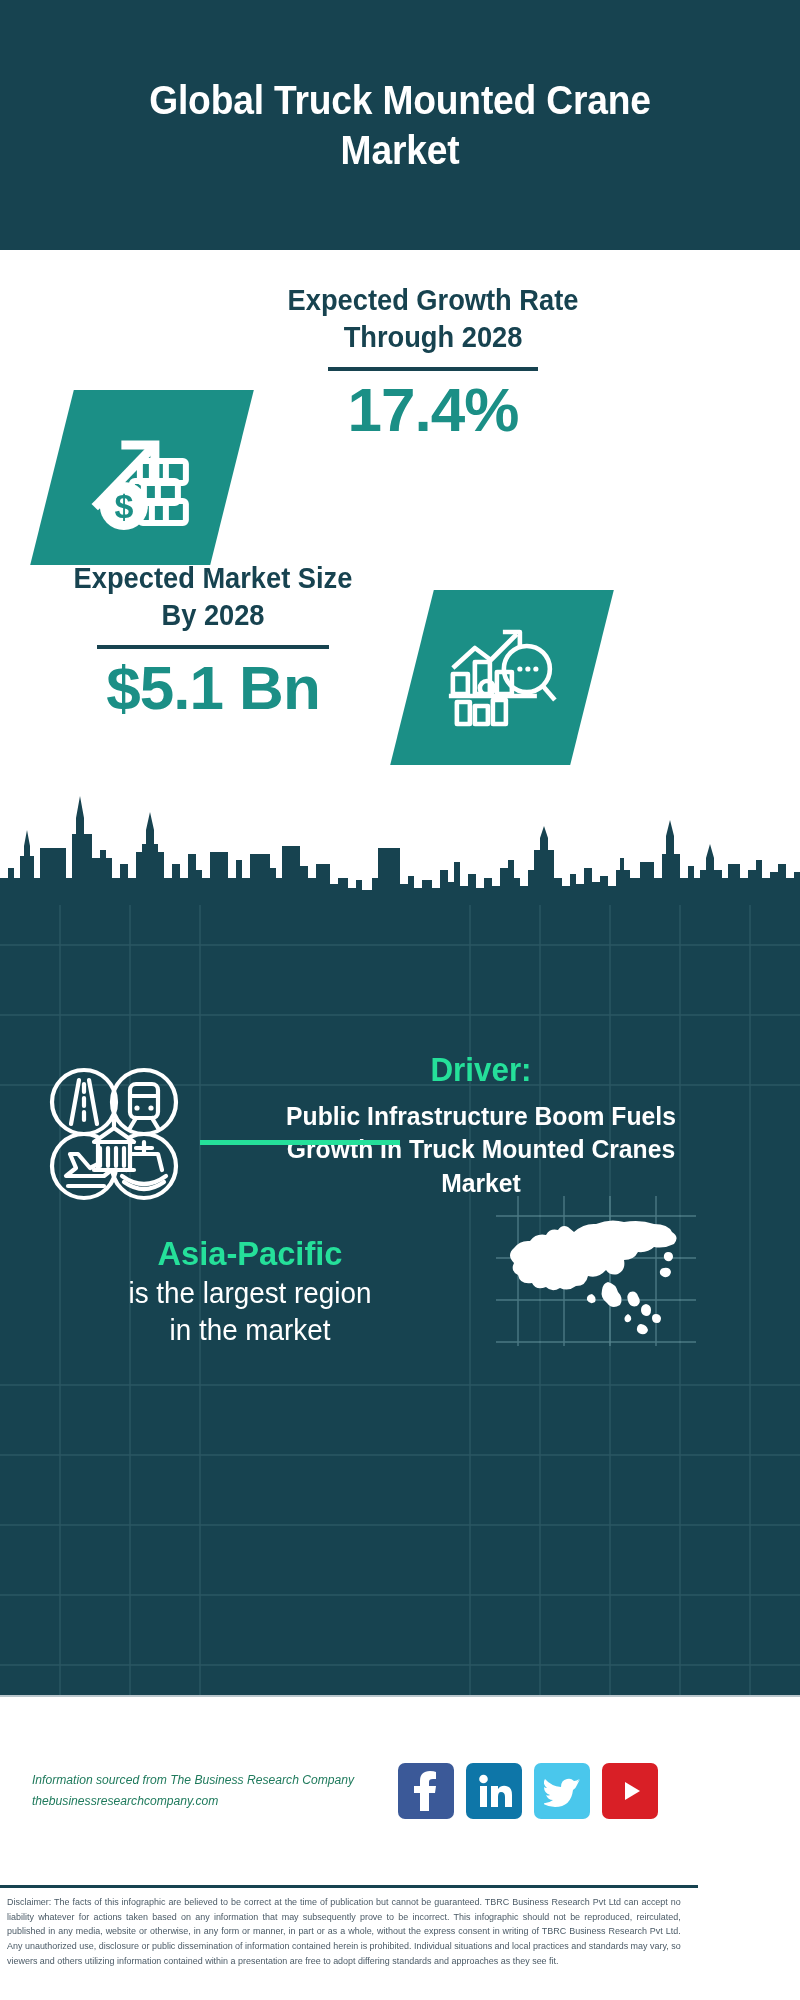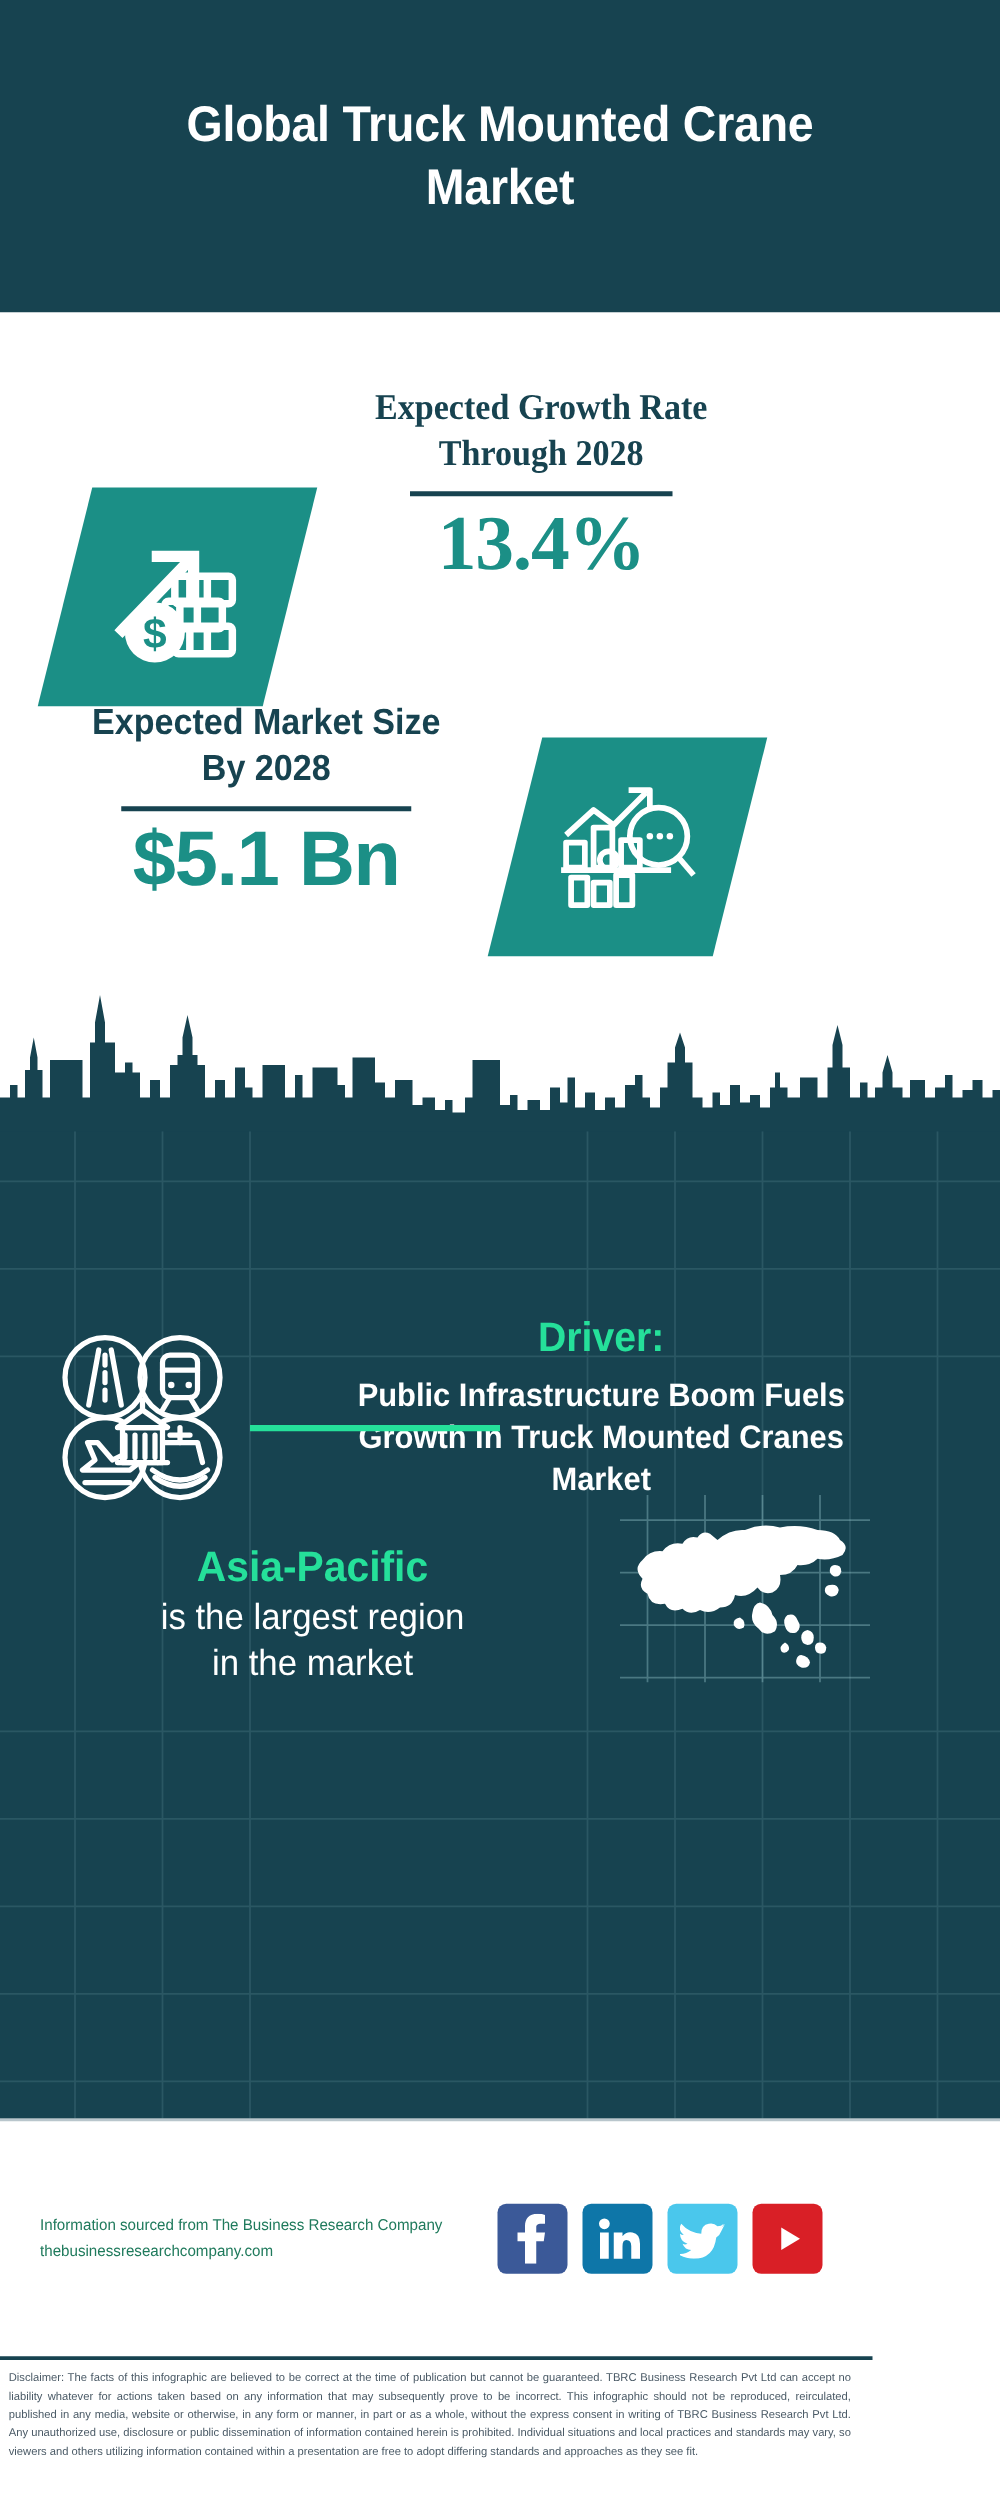--- a/index.html
+++ b/index.html
@@ -73,21 +73,21 @@
     color: #1b8f86;
     font-weight: bold;
     font-size: 62px;
     line-height: 1.05;
     text-align: center;
     letter-spacing: -1px;
   }
 
   
   #badge1 { left: 52px; top: 140px; width: 180px; height: 175px; }
-  #stat1  { left: 268px; top: 58px;  width: 330px; font-family: Liberation Serif, serif; }
+  #stat1  { left: 268px; top: 32px;  width: 330px; }
   
   #badge2 { left: 412px; top: 340px; width: 180px; height: 175px; }
   #stat2  { left: 48px;  top: 310px; width: 330px; }
 
   
   .skyline {
     position: absolute;
     left: 0; top: 782px;
     width: 800px; height: 140px;
   }
@@ -179,20 +179,21 @@
 
   
   .footer {
     position: absolute;
     left: 0; top: 1695px;
     width: 800px; height: 190px;
     background: #ffffff;
     border-top: 2px solid #b9c6cc;
     display: flex;
     align-items: center;
+    font-style: italic;
   }
   .footer-text {
     margin-left: 32px;
     width: 350px;
   }
   .footer-line {
     color: #1f7a5c;
     font-size: 12.5px;
     line-height: 1.7;
     transform: scaleX(0.97);
@@ -250,21 +251,21 @@
           </g>
           <circle cx="42" cy="88" r="24" fill="#ffffff"></circle>
           <text x="42" y="100" font-family="Liberation Sans, sans-serif" font-size="34" font-weight="bold" fill="#1b8f86" text-anchor="middle">$</text>
         </svg>
       </div>
     </div>
 
     <div id="stat1" style="position:absolute;">
       <div class="stat-label">Expected Growth Rate Through 2028</div>
       <div class="stat-rule" style="width:210px;"></div>
-      <div class="stat-value">13.4%</div>
+      <div class="stat-value">17.4%</div>
     </div>
 
     <div class="para-badge" id="badge2">
       <div class="para-inner">
         <svg width="122" height="112" viewBox="0 0 122 112" aria-hidden="true">
           <g fill="none" stroke="#ffffff" stroke-width="4.6" stroke-linejoin="round">
             <path d="M12 46 L34 26 L50 38 L76 12"></path>
             <path d="M62 10 L79 10 L79 26"></path>
             <rect x="12" y="52" width="15" height="20"></rect>
             <rect x="34" y="40" width="15" height="32"></rect>

